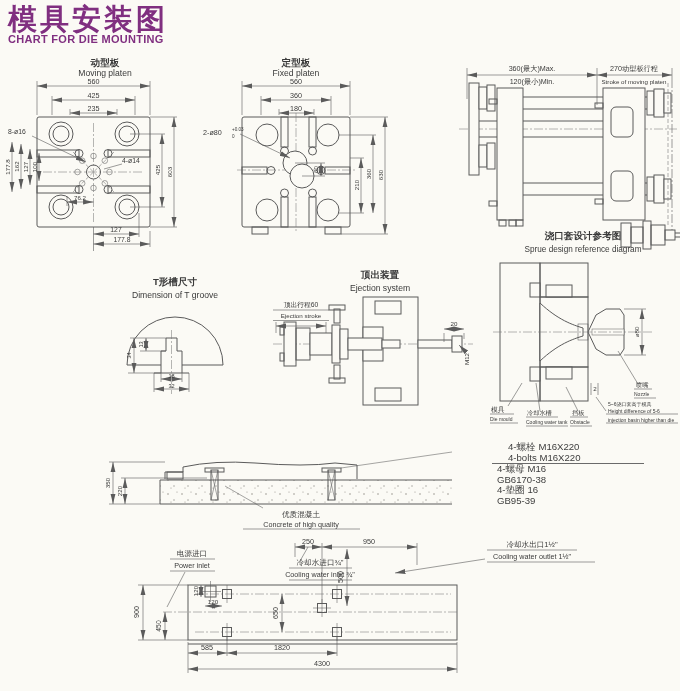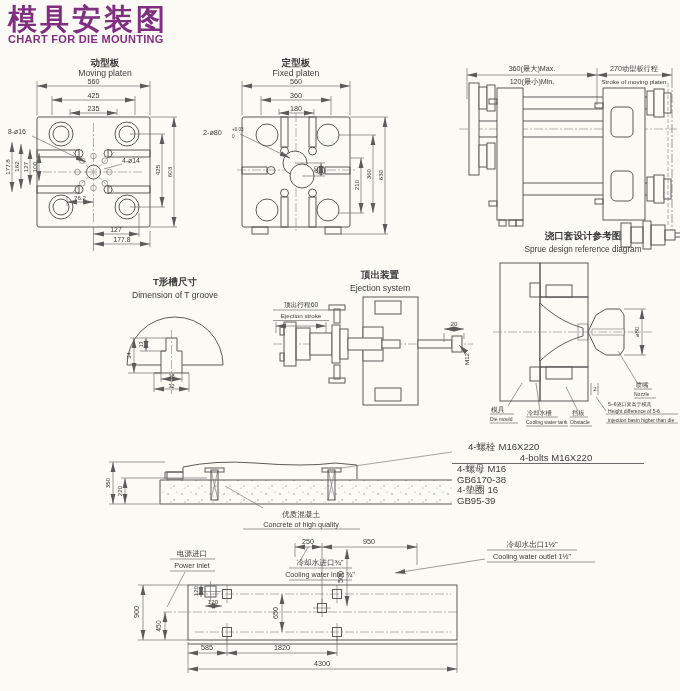--- a/index.html
+++ b/index.html
@@ -18,23 +18,23 @@
   .ln{stroke:var(--line,#5b5b5b);fill:none;stroke-width:1;}
   .th{stroke:var(--line,#5b5b5b);fill:none;stroke-width:.55;}
   .dim line,.dim path{stroke:var(--line,#5b5b5b);fill:none;stroke-width:.6;}
   .ar2{marker-start:url(#arr);marker-end:url(#arr);}
   .are{marker-end:url(#arr);}
   .cl{stroke:#7a7a7a;fill:none;stroke-width:.55;stroke-dasharray:9 2 2 2;}
   .dsh{stroke:#7a7a7a;fill:none;stroke-width:.6;stroke-dasharray:4 2;}
   .bgf{fill:#fbfaf5;}
   .specs{position:absolute;left:452px;top:442px;width:192px;font-size:9.6px;
          line-height:10.6px;color:#3d3d3d;}
-  .spec{padding-left:5px;}
+  .spec{padding-left:5px;margin-left:40px;}
   .spec.ind{padding-left:16px;}
-  .spec.u{border-bottom:.9px solid #6a6a6a;text-align:center;}
+  .spec.u{border-bottom:.9px solid #6a6a6a;}
 </style>
 </head>
 <body>
 
 <div class="page">
 
 <svg width="0" height="0" style="position:absolute">
 <defs>
 <marker id="arr" viewBox="0 0 10 6" refX="9.5" refY="3" markerWidth="11" markerHeight="7" orient="auto-start-reverse" markerUnits="userSpaceOnUse">
           <path d="M0,0.7 L9.5,3 L0,5.3 Z" fill="#5b5b5b"></path>

